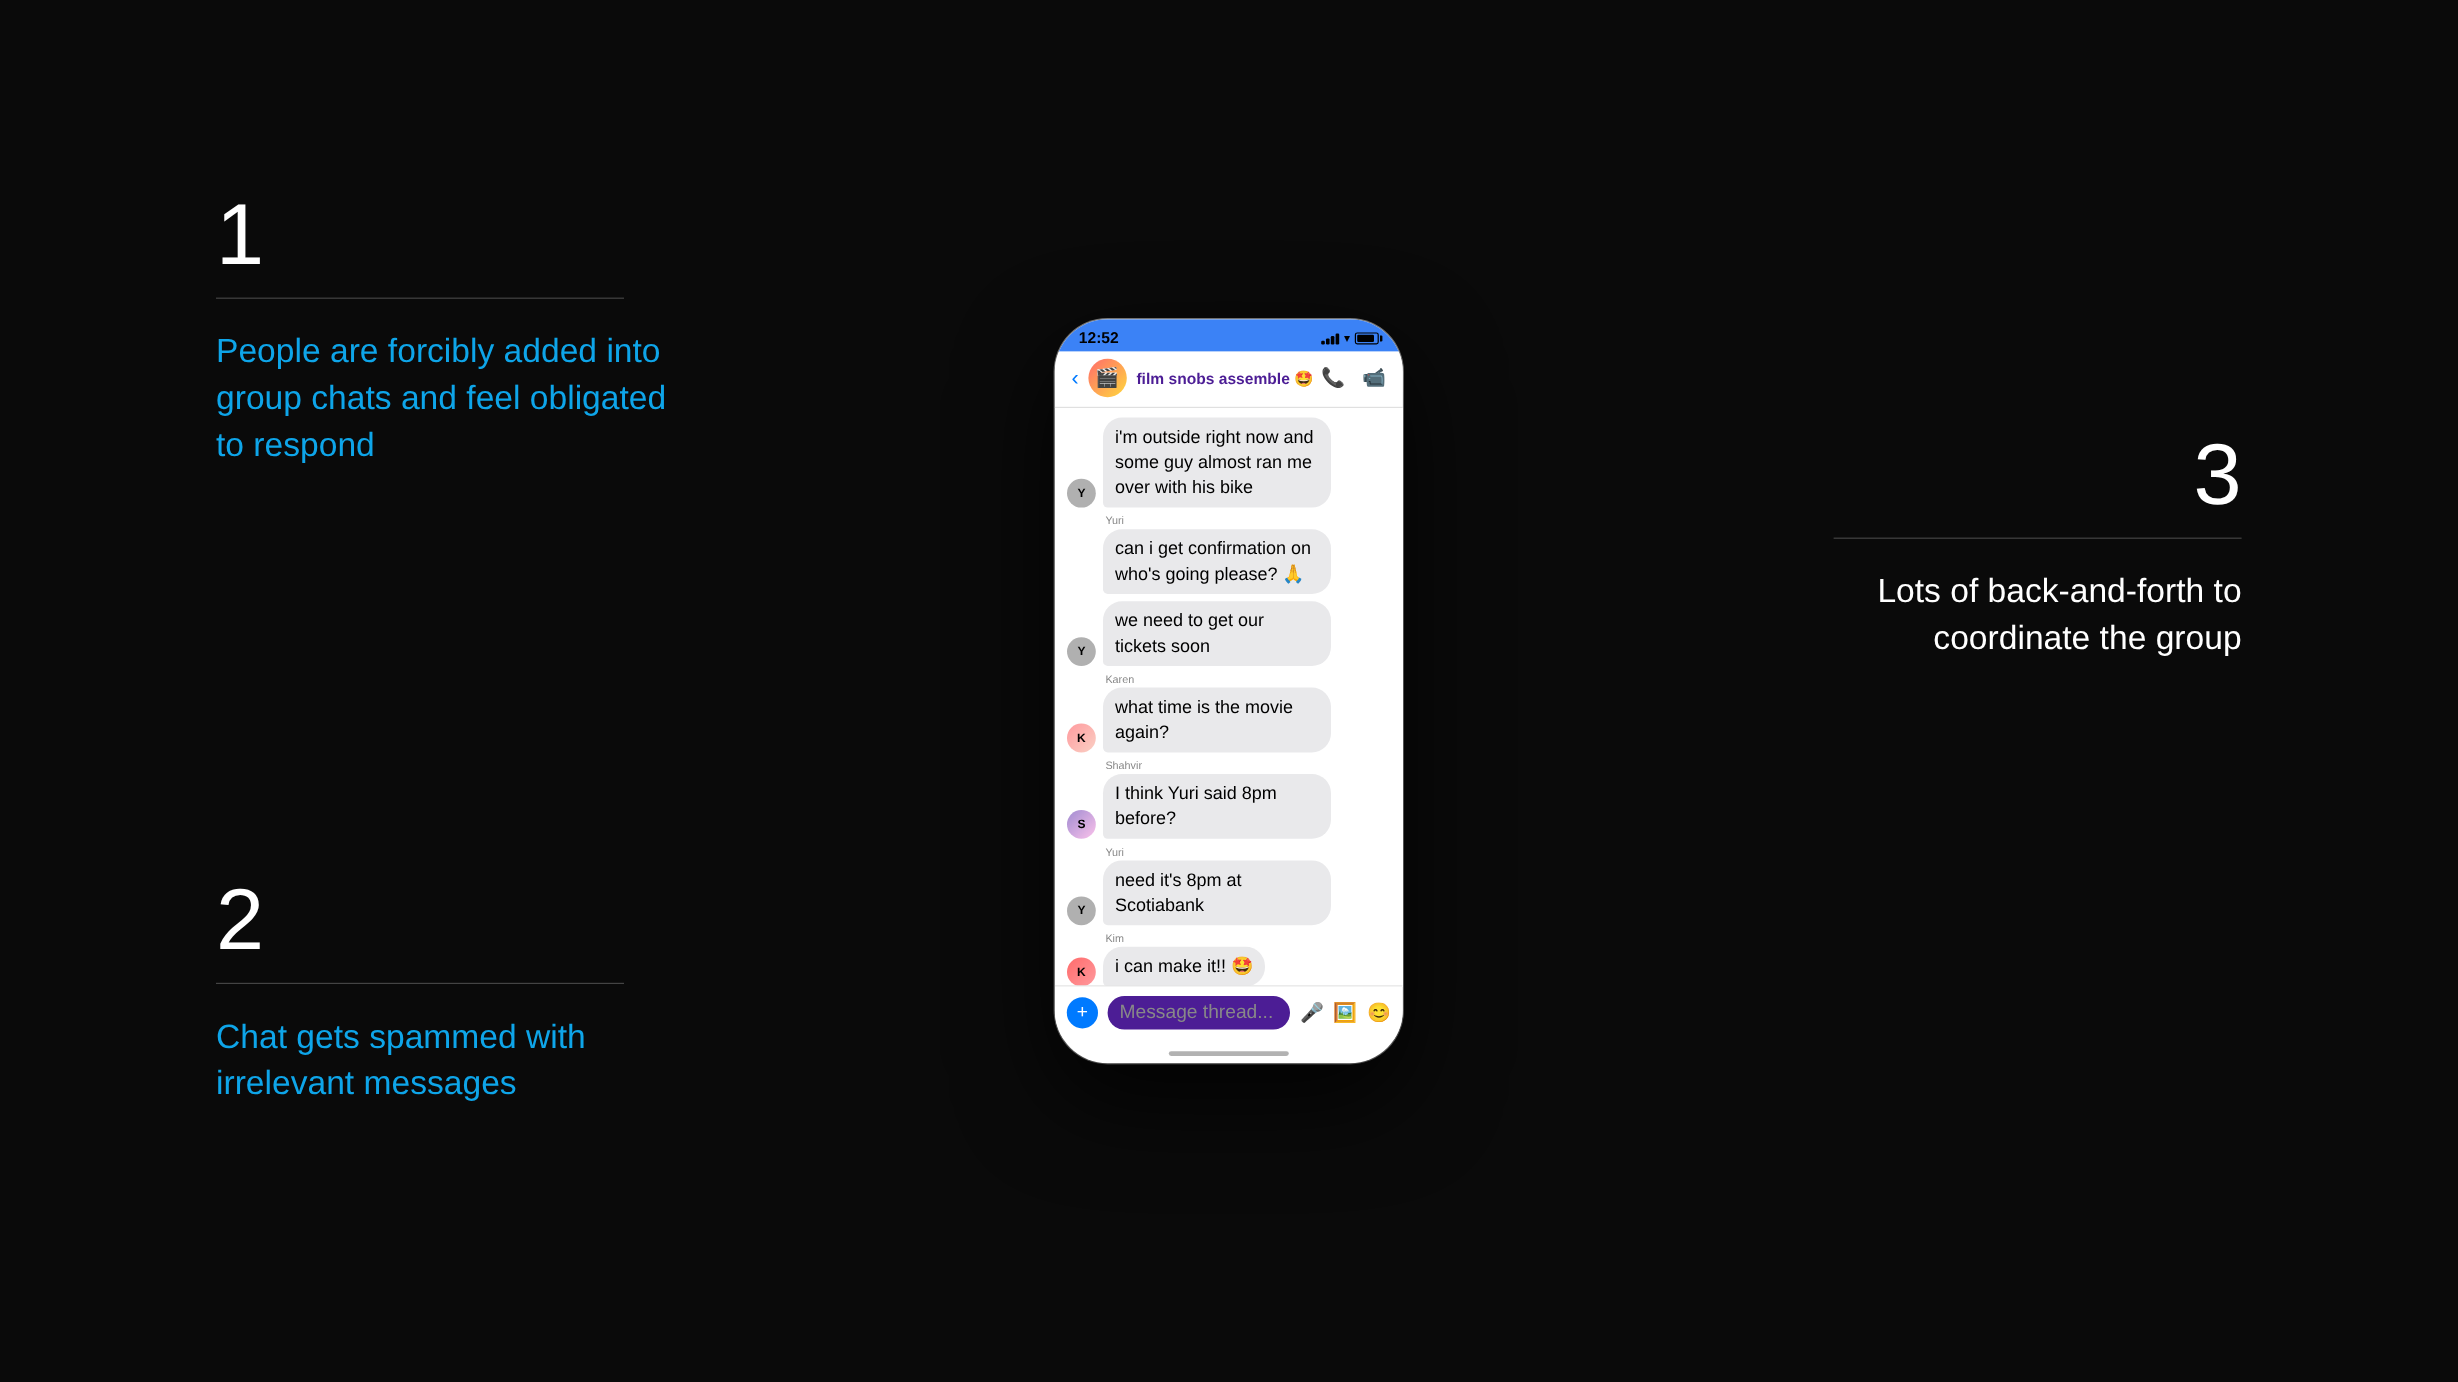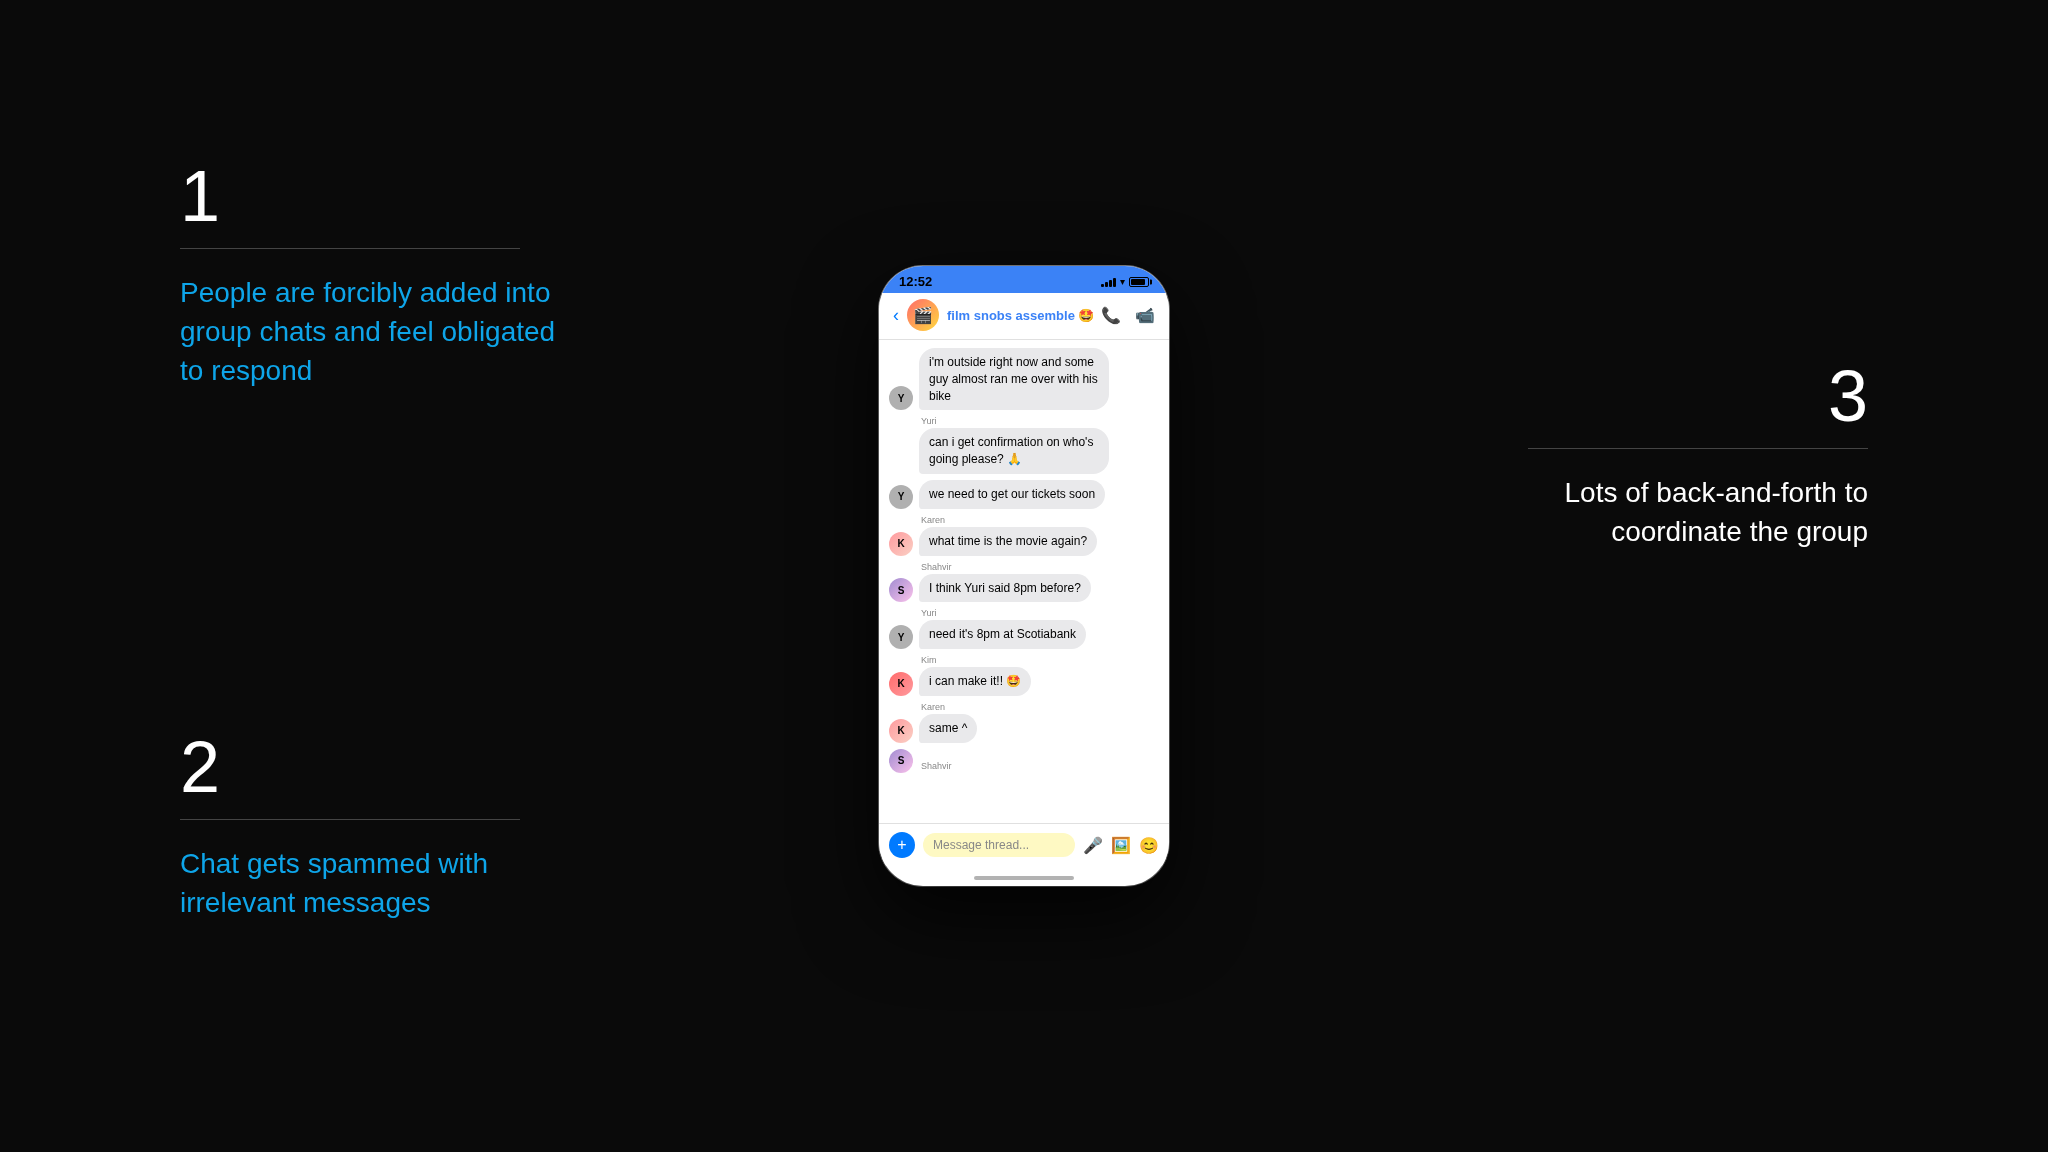--- a/index.html
+++ b/index.html
@@ -199,21 +199,21 @@
       display: flex;
       align-items: center;
       justify-content: center;
       font-size: 14px;
       overflow: hidden;
     }
 
     .group-name {
       font-size: 13px;
       font-weight: 600;
-      color: #3b82f6;
+      color: #4c1d95;
     }
 
     .nav-right {
       display: flex;
       gap: 14px;
       align-items: center;
     }
 
     .nav-icon {
       font-size: 16px;
@@ -274,21 +274,21 @@
       color: #888;
       margin-bottom: 2px;
       margin-left: 2px;
     }
 
     .bubble {
       background: #e9e9eb;
       border-radius: 16px 16px 16px 4px;
       padding: 6px 10px;
       max-width: 190px;
-      font-size: 12px;
+      font-size: 15px;
       color: #000;
       line-height: 1.4;
     }
 
     
     .input-bar {
       display: flex;
       align-items: center;
       padding: 8px 10px;
       background: #fff;
@@ -309,24 +309,24 @@
       align-items: center;
       justify-content: center;
       color: #fff;
       font-size: 16px;
       flex-shrink: 0;
       cursor: pointer;
     }
 
     .message-input {
       flex: 1;
-      background: #fef9c3;
+      background: #4c1d95;
       border-radius: 18px;
       padding: 5px 10px;
-      font-size: 12px;
+      font-size: 16px;
       color: #888;
       border: none;
       outline: none;
     }
 
     .input-icons {
       display: flex;
       gap: 8px;
       align-items: center;
     }

